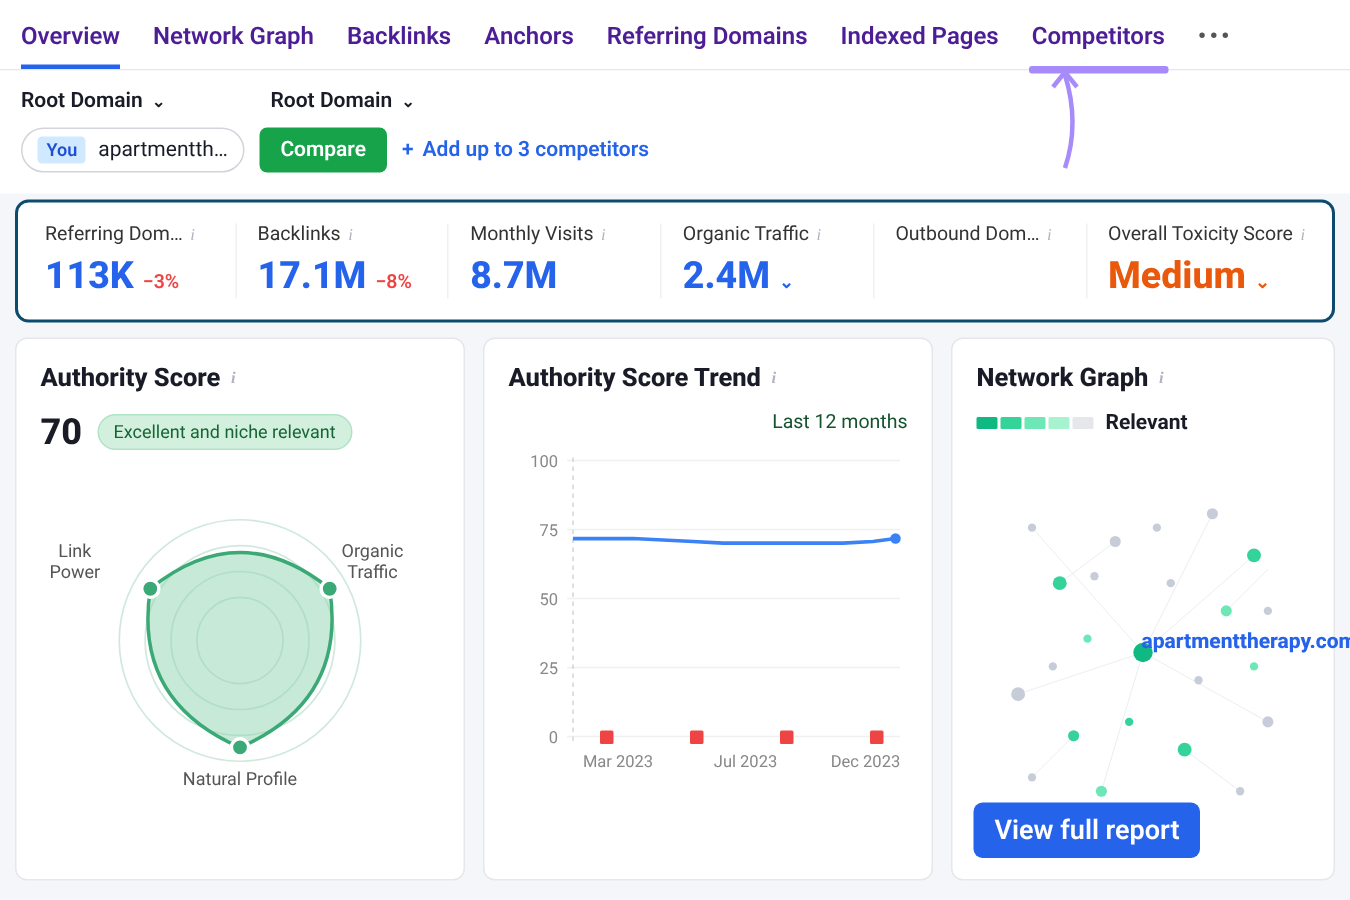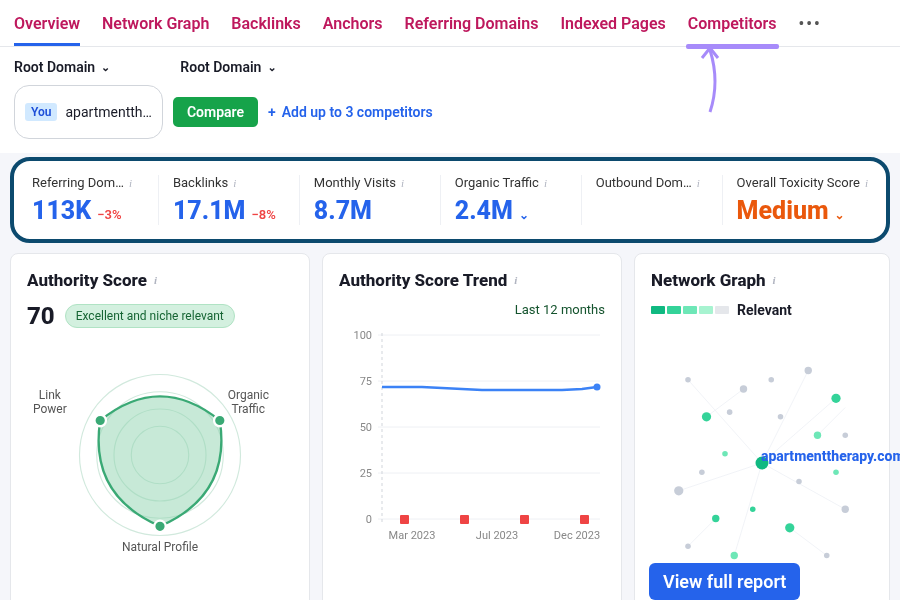--- a/index.html
+++ b/index.html
@@ -1,34 +1,34 @@
 <!DOCTYPE html>
 <html><head>
 <meta charset="utf-8">
 <style>
 *{box-sizing:border-box;margin:0;padding:0;font-family:-apple-system,BlinkMacSystemFont,"Segoe UI",Roboto,sans-serif}
 body{background:#f5f6fa;width:900px;height:600px;overflow:hidden;color:#191b27}
 .tabs{display:flex;gap:22px;padding:10px 14px 0;background:#fff;border-bottom:1px solid #e5e7eb;font-size:16px;font-weight:600}
-.tab{padding:4px 0 10px;cursor:pointer;color:#be185d;position:relative}
+.tab{padding:4px 0 10px;cursor:pointer;color:#4c1d95;position:relative}
 .tab.active{border-bottom:3px solid #2563eb}
 .tab.competitors-hl::after{content:"";position:absolute;left:-2px;right:-2px;bottom:-3px;height:5px;background:#a78bfa;border-radius:2px}
 .more{color:#555;letter-spacing:2px}
 .controls{display:flex;align-items:center;gap:14px;padding:12px 14px 14px;background:#fff}
 .dd{display:flex;align-items:center;gap:6px;font-size:14px;font-weight:600;cursor:pointer}
 .chev{font-size:11px}
 .chip-row{display:flex;gap:10px;align-items:center}
-.chip{display:flex;align-items:center;gap:8px;border:1px solid #d1d5db;border-radius:15px;padding:17px 10px;font-size:14px;background:#fff}
+.chip{display:flex;align-items:center;gap:8px;border:1px solid #d1d5db;border-radius:15px;padding:5px 10px;font-size:14px;background:#fff}
 .you-badge{background:#d1e9ff;color:#1d4ed8;font-size:12px;padding:2px 6px;border-radius:3px;font-weight:600}
 .chip input{border:0;outline:0;font-size:14px;width:120px}
 .add-comp{display:flex;align-items:center;gap:8px}
 .add-comp .dot{width:10px;height:10px;background:#d1d5db;border-radius:50%}
 .btn-compare{background:#16a34a;color:#fff;border:0;border-radius:5px;padding:7px 14px;font-size:14px;font-weight:600;cursor:pointer}
 .addmore{color:#2563eb;font-size:14px;font-weight:600;display:flex;align-items:center;gap:6px;cursor:pointer}
 .arrow-annotation{position:absolute;left:690px;top:42px;pointer-events:none}
-.metrics{display:flex;background:#fff;border:4px solid #0c4a6e;border-radius:20px;margin:4px 10px 10px;padding:14px 4px}
+.metrics{display:flex;background:#fff;border:2px solid #0c4a6e;border-radius:9px;margin:4px 10px 10px;padding:14px 4px}
 .metric{flex:1;padding:0 14px;border-right:1px solid #eef0f4}
 .metric:last-child{border-right:0}
 .metric-label{font-size:13px;color:#333;margin-bottom:6px;display:flex;align-items:center;gap:5px;white-space:nowrap;overflow:hidden;text-overflow:ellipsis}
 .info{font-size:11px;color:#b0b4c0;font-style:italic;font-family:serif}
 .metric-value{font-size:25px;font-weight:800;color:#2563eb;display:flex;align-items:baseline;gap:6px}
 .delta{font-size:13px;color:#ef4444;font-weight:600}
 .chev-sm{font-size:12px;color:#2563eb}
 .tox .metric-value{color:#ea580c}
 .cards{display:flex;gap:12px;padding:0 10px}
 .card{background:#fff;border:1px solid #e5e7eb;border-radius:8px;padding:16px;flex:1;min-width:0}

